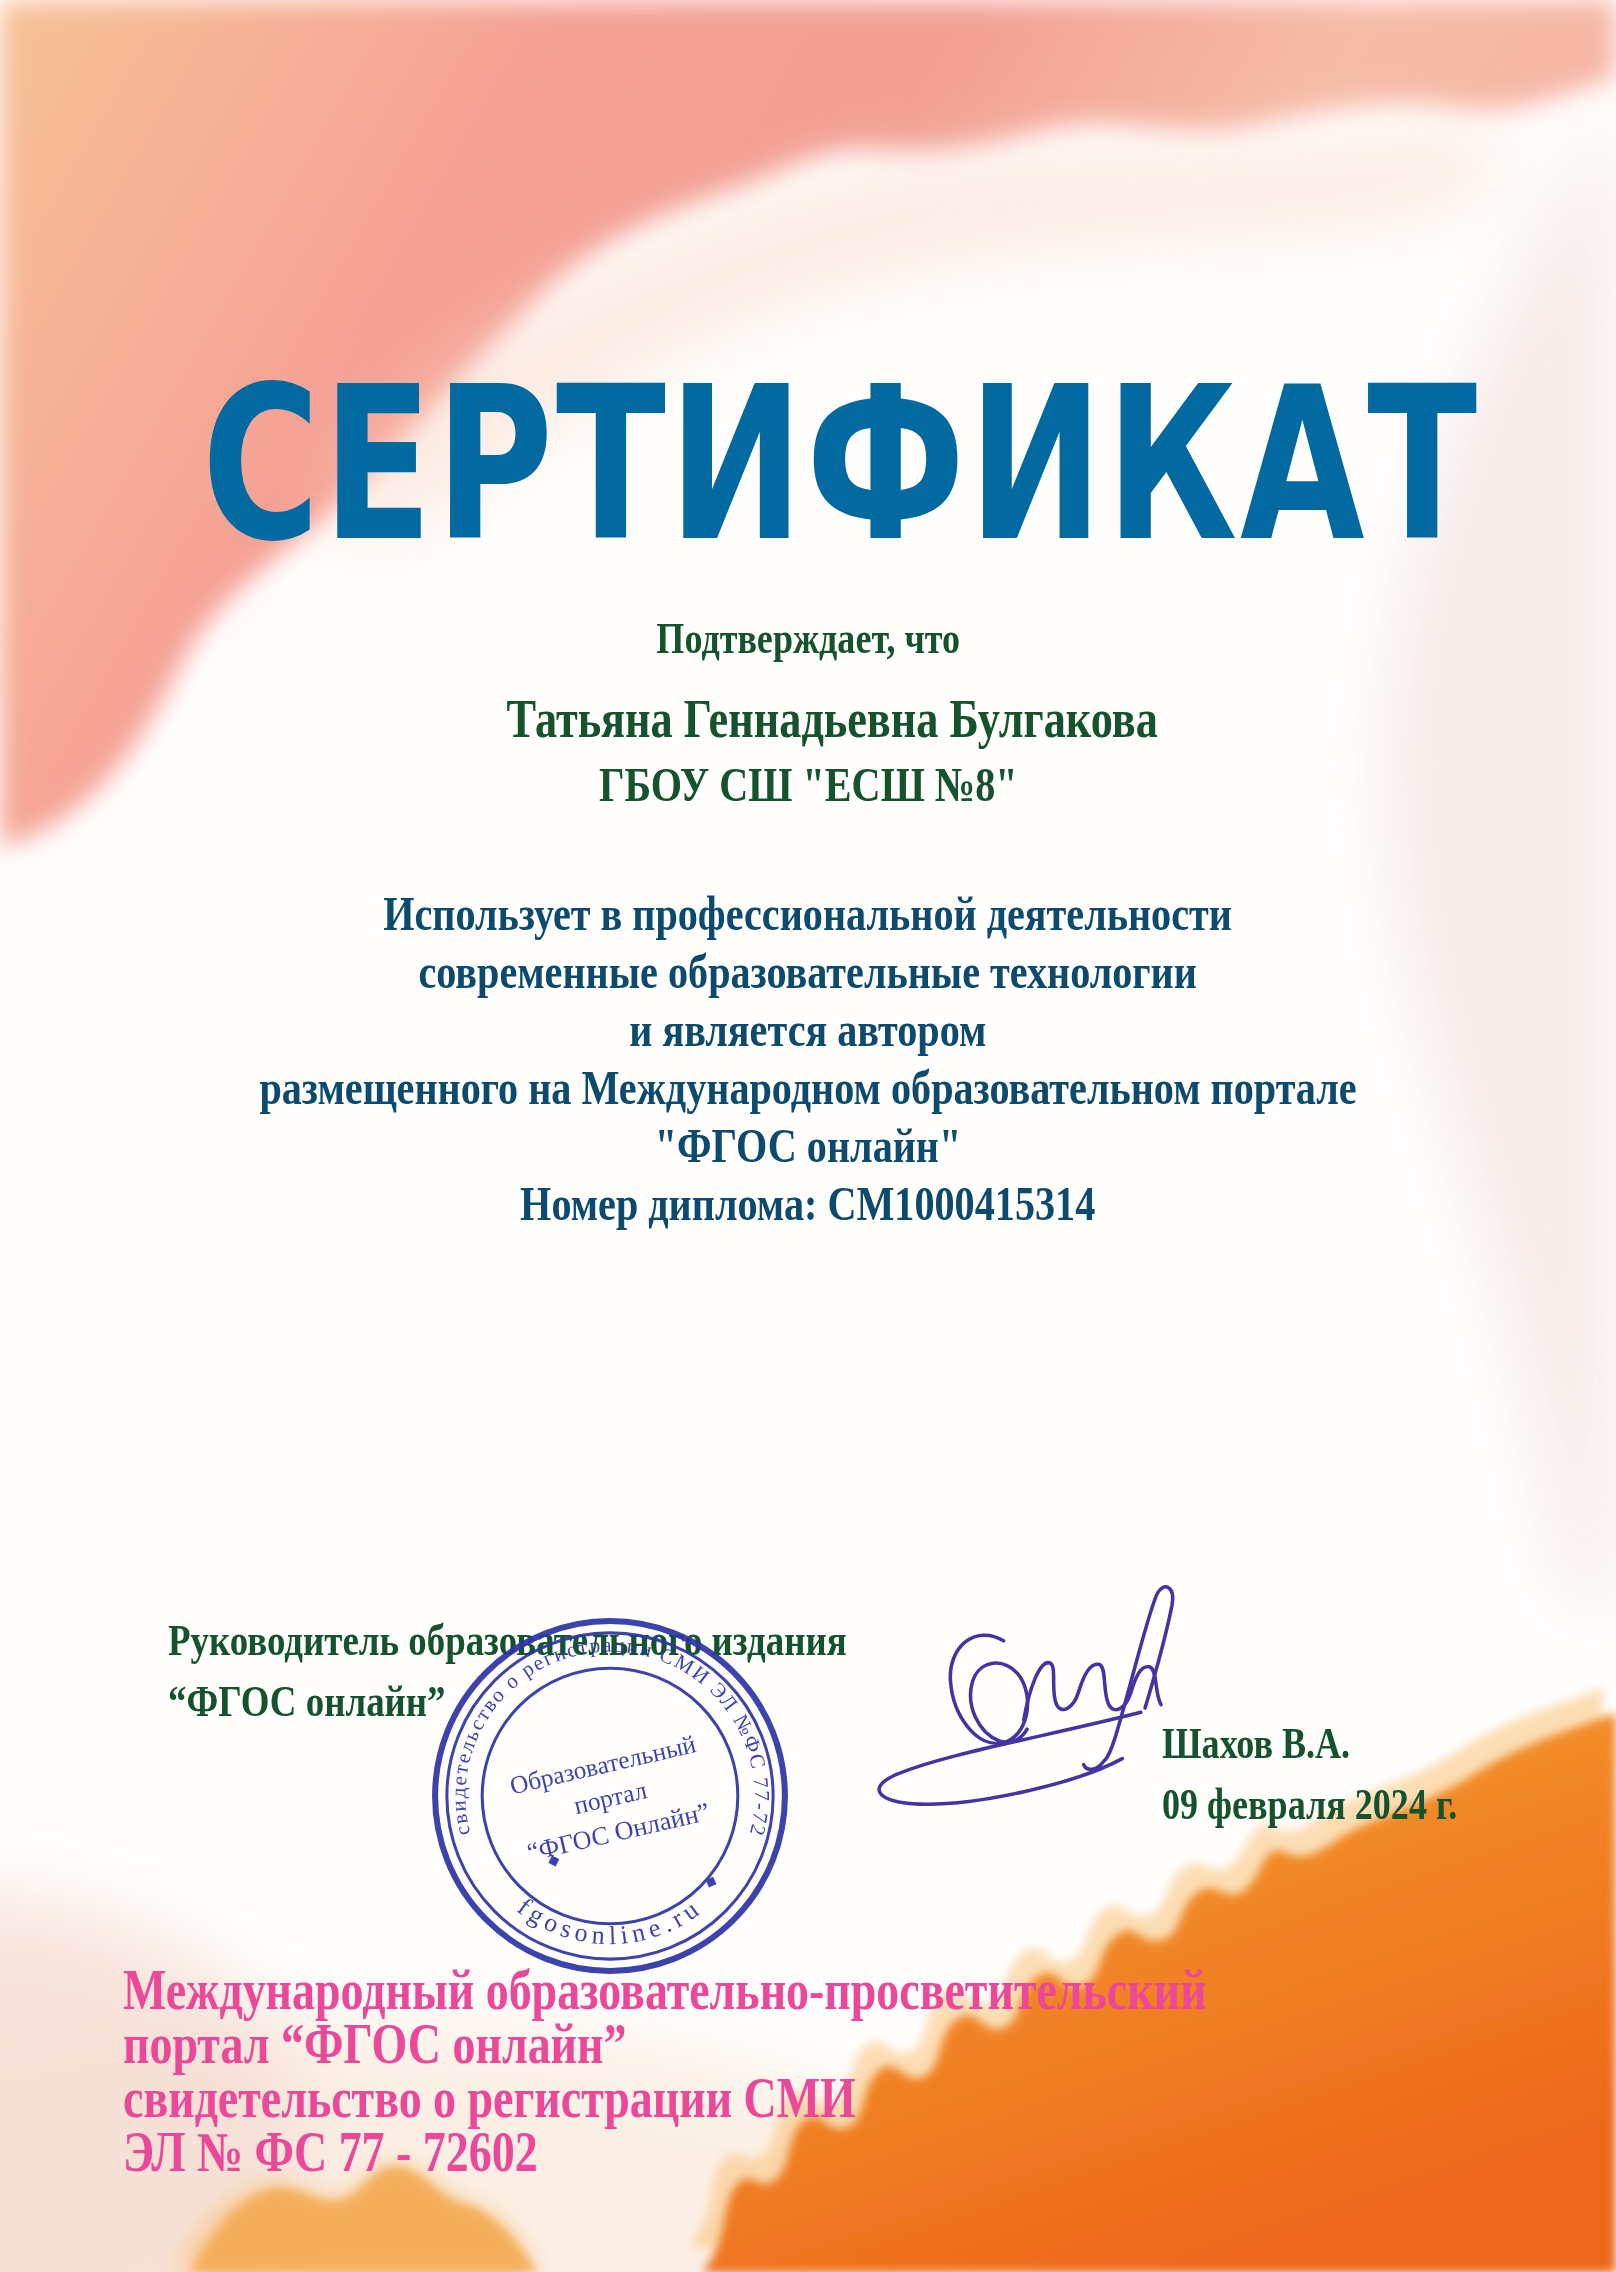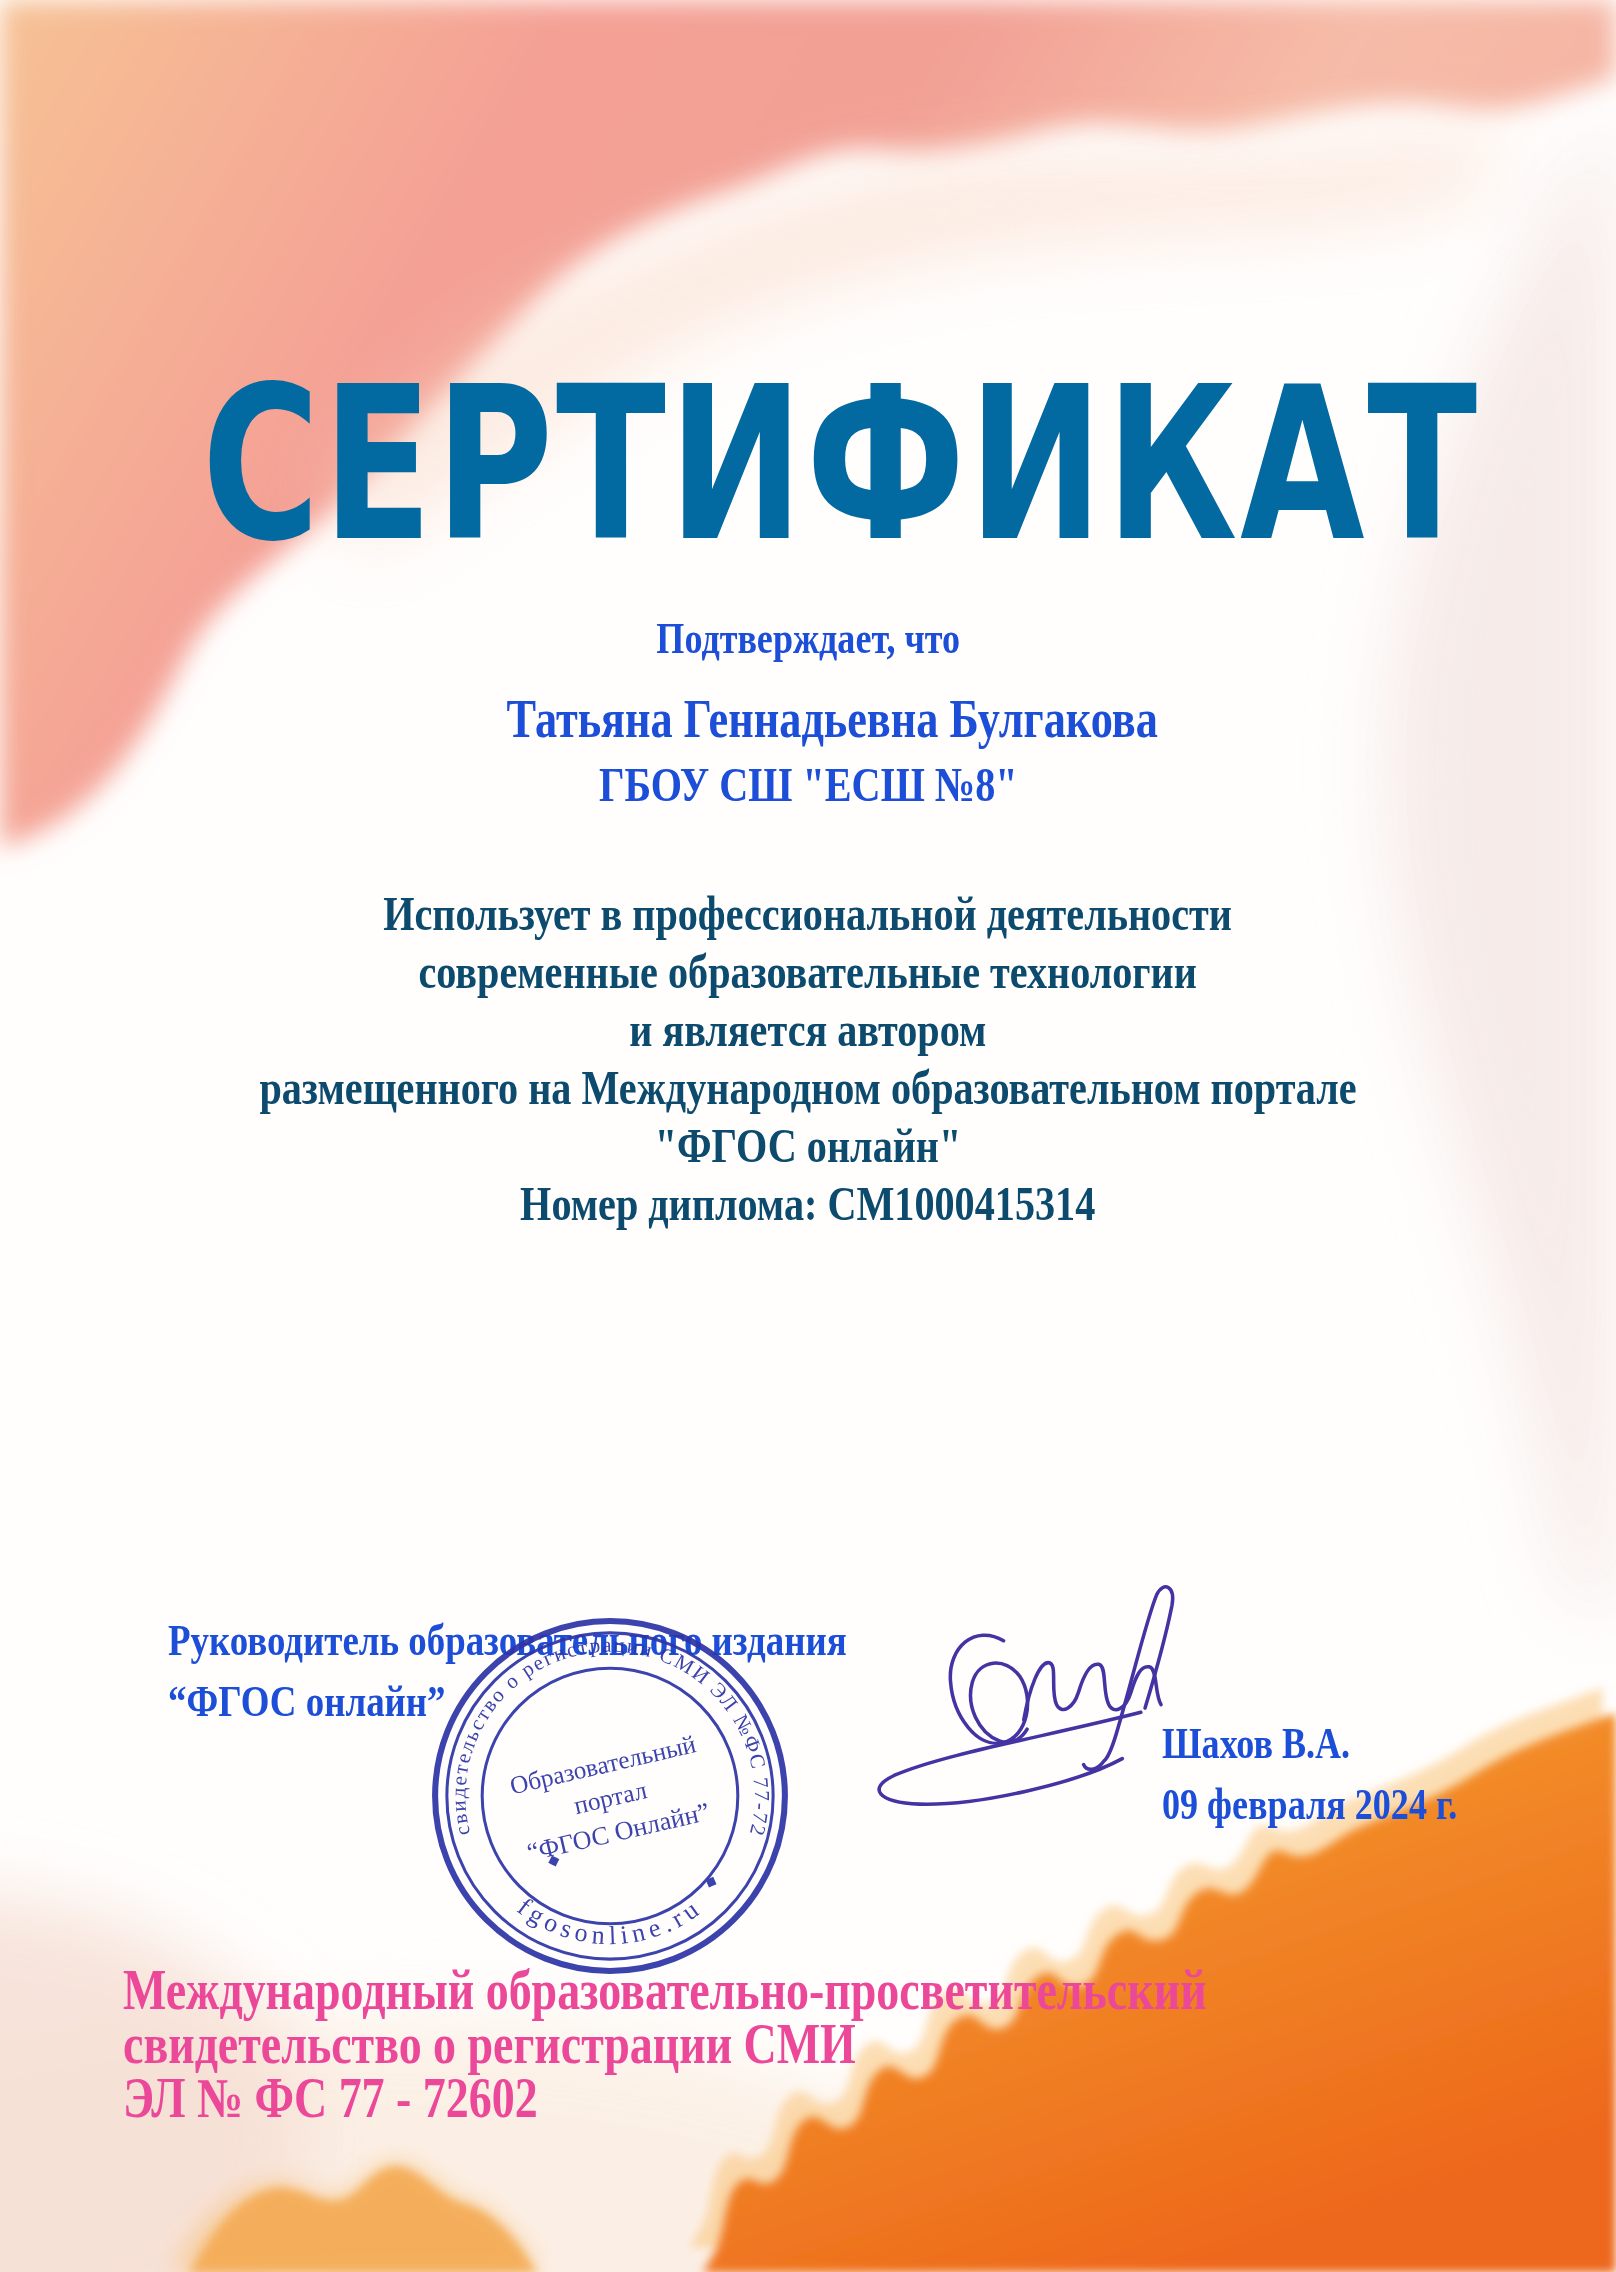--- a/index.html
+++ b/index.html
@@ -7,21 +7,21 @@
     position:relative;
     width:1616px;height:2273px;
     background:#fffefd;
     overflow:hidden;
     font-family:"Liberation Serif",serif;
   }
   .bg{position:absolute;inset:0;z-index:0;}
   .txt{
     position:absolute;
     font-weight:700;
-    color:#1d4ed8;
+    color:#14532d;
     white-space:nowrap;
     z-index:3;
     line-height:1.0;
   }
   .center{left:0;width:1616px;text-align:center;}
   .cond{display:inline-block;transform:scaleX(0.82);transform-origin:center center;}
   .condL{display:inline-block;transform:scaleX(0.82);transform-origin:left center;}
   .title{
     position:absolute;top:359px;left:0;width:1616px;
     text-align:center;z-index:3;
@@ -190,18 +190,19 @@
 
   <div class="txt signer">
     <span class="condL">Шахов В.А.</span>
   </div>
   <div class="txt sigdate">
     <span class="condL">09 февраля 2024 г.</span>
   </div>
 
   <div class="footerblock">
     <div class="line"><span class="condL">Международный образовательно-просветительский</span></div>
+    <div class="line"><span class="condL">портал “ФГОС онлайн”</span></div>
     <div class="line"><span class="condL">свидетельство о регистрации СМИ</span></div>
     <div class="line"><span class="condL">ЭЛ № ФС 77 - 72602</span></div>
   </div>
 
 </div>
 
 
 </body></html>

